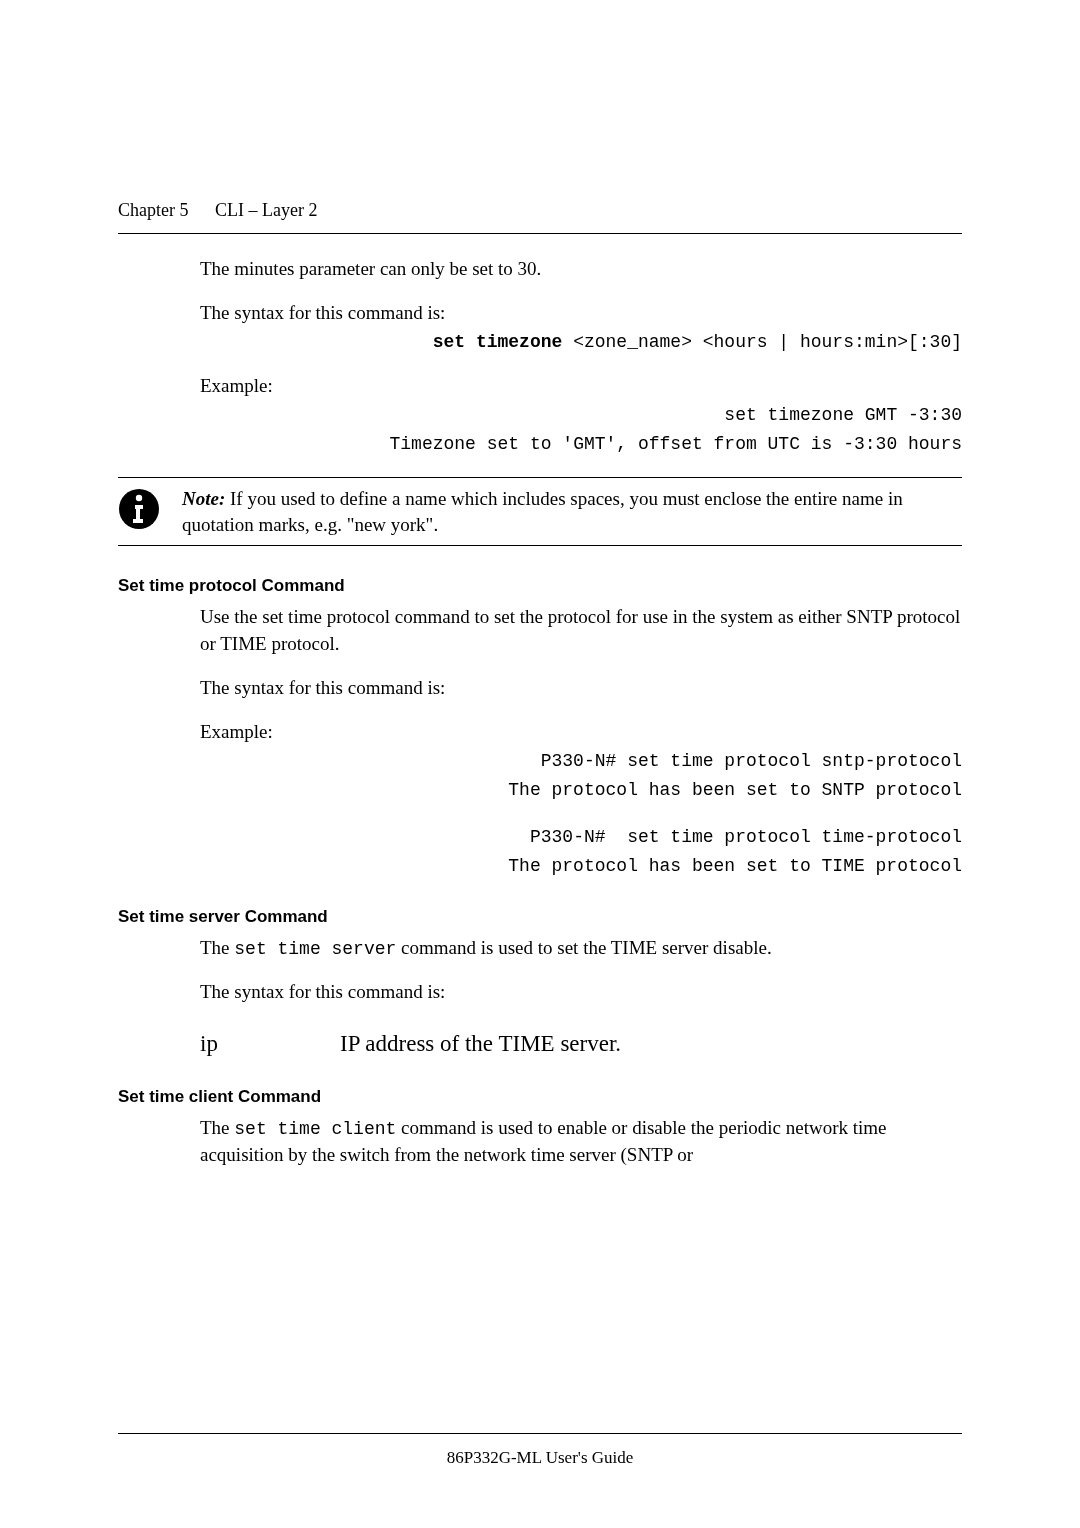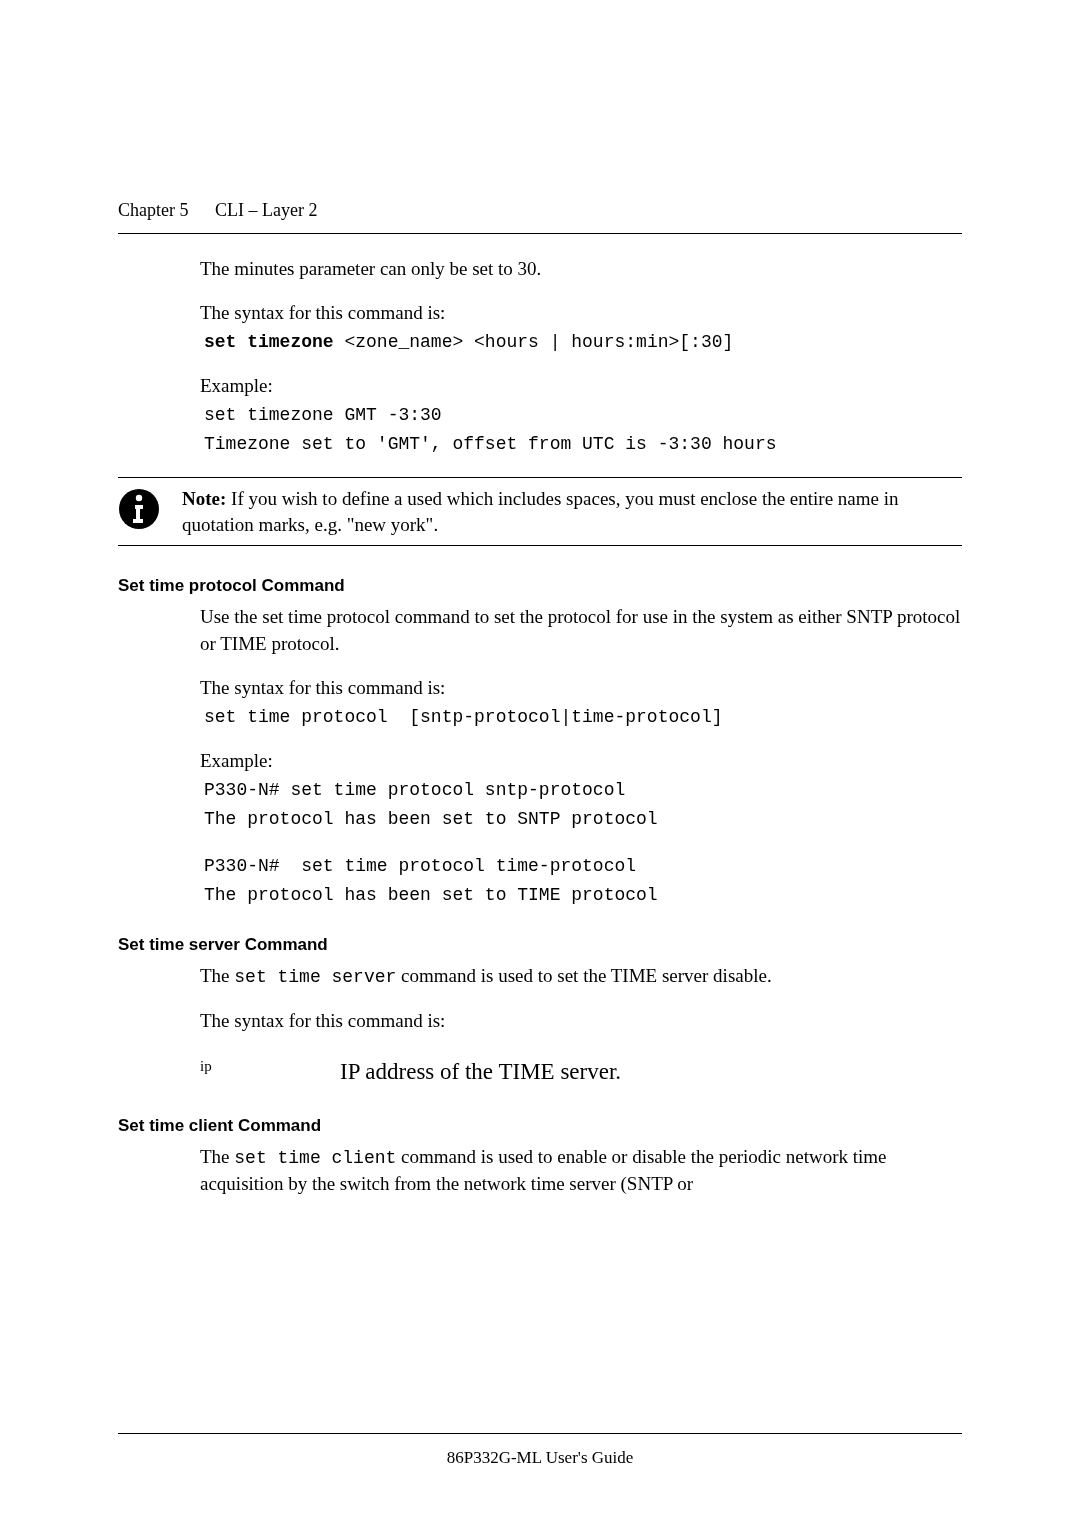--- a/index.html
+++ b/index.html
@@ -38,21 +38,21 @@
     font-size: 19px;
     line-height: 1.38;
   }
   .para { margin: 0 0 18px 0; }
   .para-tight { margin: 4px 0 4px 0; }
   .code {
     font-family: "Courier New", Courier, monospace;
     font-size: 18px;
     white-space: pre;
   }
-  .code-line { margin: 0 0 4px 4px; }
+  .code-line { margin: 0 0 4px 16px; text-align: right; }
   .bold { font-weight: bold; }
   .note-block {
     margin: 20px 0 30px 0;
   }
   .note-inner {
     display: flex;
     align-items: flex-start;
     gap: 22px;
     padding: 8px 0;
   }
@@ -60,35 +60,35 @@
     width: 42px;
     height: 42px;
     flex: 0 0 42px;
     margin-top: 2px;
   }
   .note-text {
     font-size: 19px;
     line-height: 1.35;
     flex: 1;
   }
-  .note-label { font-weight: bold; }
+  .note-label { font-weight: bold; font-style: italic; }
   .section-heading {
     font-family: Arial, Helvetica, sans-serif;
     font-weight: bold;
     font-size: 17px;
     margin: 28px 0 8px 0;
   }
   .def-row {
     display: flex;
     margin-top: 8px;
     margin-bottom: 8px;
   }
   .def-term {
     width: 140px;
-    font-size: 15px;
+    font-size: 23px;
   }
   .def-desc {
     font-size: 23px;
   }
   .footer {
     display: flex;
     justify-content: center;
     font-size: 17px;
     padding-top: 14px;
   }
@@ -122,32 +122,31 @@
 
     <div class="note-block">
       <hr class="rule">
       <div class="note-inner">
         <svg class="note-icon" viewBox="0 0 42 42">
           <circle cx="21" cy="21" r="20" fill="#000"></circle>
           <circle cx="21" cy="10" r="3.2" fill="#fff"></circle>
           <path d="M17 17 h8 v4 h-3 v10 h3 v4 h-10 v-4 h3 v-10 h-1 z" fill="#fff"></path>
         </svg>
         <div class="note-text">
-          <span class="note-label">Note:</span><span>  If you wish to define a used which includes spaces, you must enclose the entire name in quotation marks, e.g. "new york".</span>
+          <span class="note-label">Note:</span><span>  If you used to define a name which includes spaces, you must enclose the entire name in quotation marks, e.g. "new york".</span>
         </div>
       </div>
       <hr class="rule">
     </div>
 
     <div class="section-heading">Set time protocol Command</div>
     <div class="indent-block">
       <p class="para">Use the set time protocol command to set the protocol for use in the system as either SNTP protocol or TIME protocol.</p>
 
       <p class="para-tight">The syntax for this command is:</p>
-      <p class="code code-line">set time protocol  [sntp-protocol|time-protocol]</p>
 
       <div class="gap10"></div>
       <p class="para-tight">Example:</p>
       <p class="code code-line">P330-N# set time protocol sntp-protocol</p>
       <p class="code code-line">The protocol has been set to SNTP protocol</p>
       <div class="gap18"></div>
       <p class="code code-line">P330-N#  set time protocol time-protocol</p>
       <p class="code code-line">The protocol has been set to TIME protocol</p>
     </div>
 

